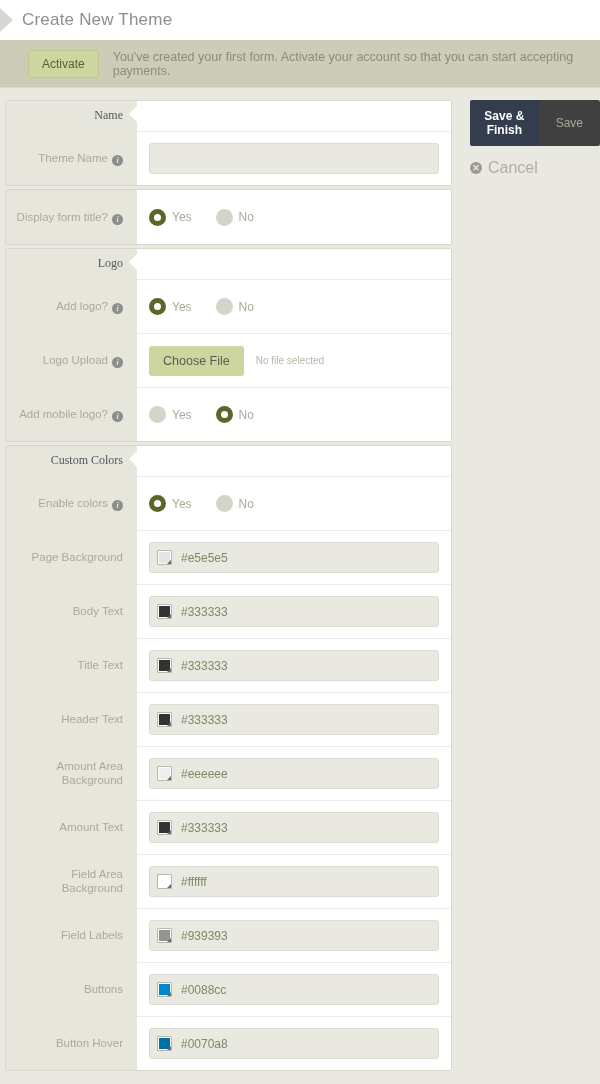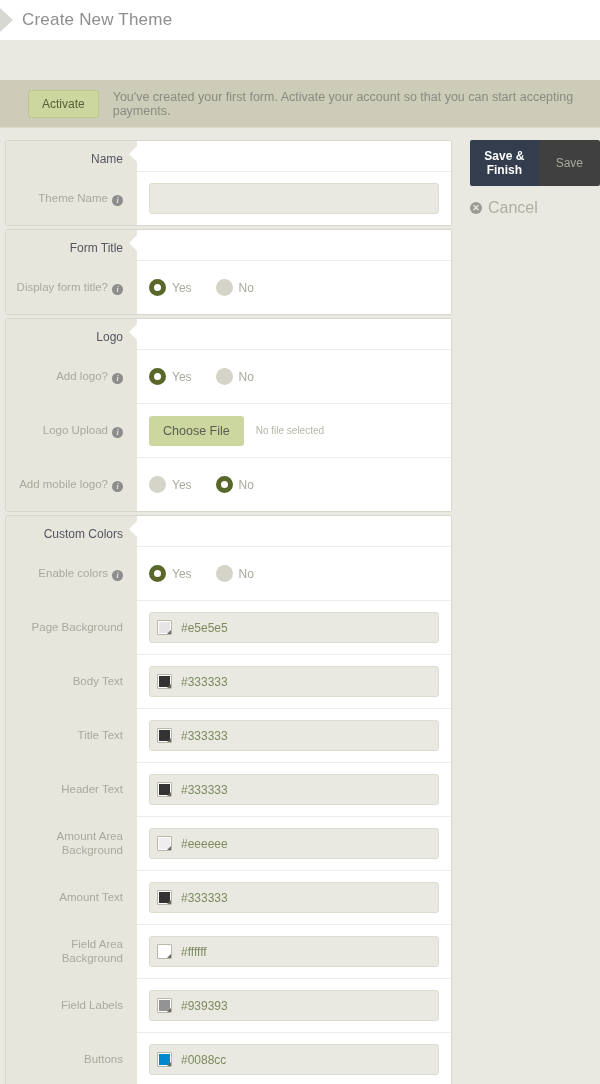--- a/index.html
+++ b/index.html
@@ -37,21 +37,20 @@
   }
 
   
   .banner {
     height: 48px;
     background: #ccccb9;
     display: flex;
     align-items: center;
     padding-left: 28px;
     border-bottom: 1px solid #d9d9cc;
-    margin-top: 40px;
   }
   .activate-btn {
     background: #ccd69f;
     border: 1px solid #bcc68e;
     border-radius: 3px;
     color: #55603a;
     font-size: 12px;
     padding: 6px 13px;
     cursor: pointer;
     font-family: inherit;
@@ -120,22 +119,23 @@
     font-style: italic;
     font-weight: bold;
     margin-left: 4px;
     vertical-align: -1px;
     font-family: "Liberation Serif", serif;
   }
 
   
   .row-header { min-height: 30px; }
   .row-header .label-cell {
-    align-items: center;
+    align-items: flex-start;
     padding-top: 7px;
+    font-family: Liberation Serif, serif;
   }
   .row-header .lbl {
     color: #555560;
     font-size: 12px;
   }
   .notch {
     position: absolute;
     right: 0; top: 5px;
     width: 0; height: 0;
     border-top: 8px solid transparent;
@@ -313,27 +313,20 @@
         <div class="row">
           <div class="label-cell">
             <span class="lbl"><span>Theme Name</span><span class="info-dot">i</span></span>
           </div>
           <div class="field">
             <input class="text-input" type="text" value="" style="">
           </div>
         </div>
       </div>
       <div class="section">
-        <div class="row row-header">
-          <div class="label-cell">
-            <span class="lbl">Form Title</span>
-            <span class="notch"></span>
-          </div>
-          <div class="field"></div>
-        </div>
         <div class="row">
           <div class="label-cell">
             <span class="lbl"><span>Display form title?</span><span class="info-dot">i</span></span>
           </div>
           <div class="field">
             <div class="radio-group">
               <span class="radio-opt">
                 <span class="radio on"></span>
                 <span class="radio-text">Yes</span>
               </span>

